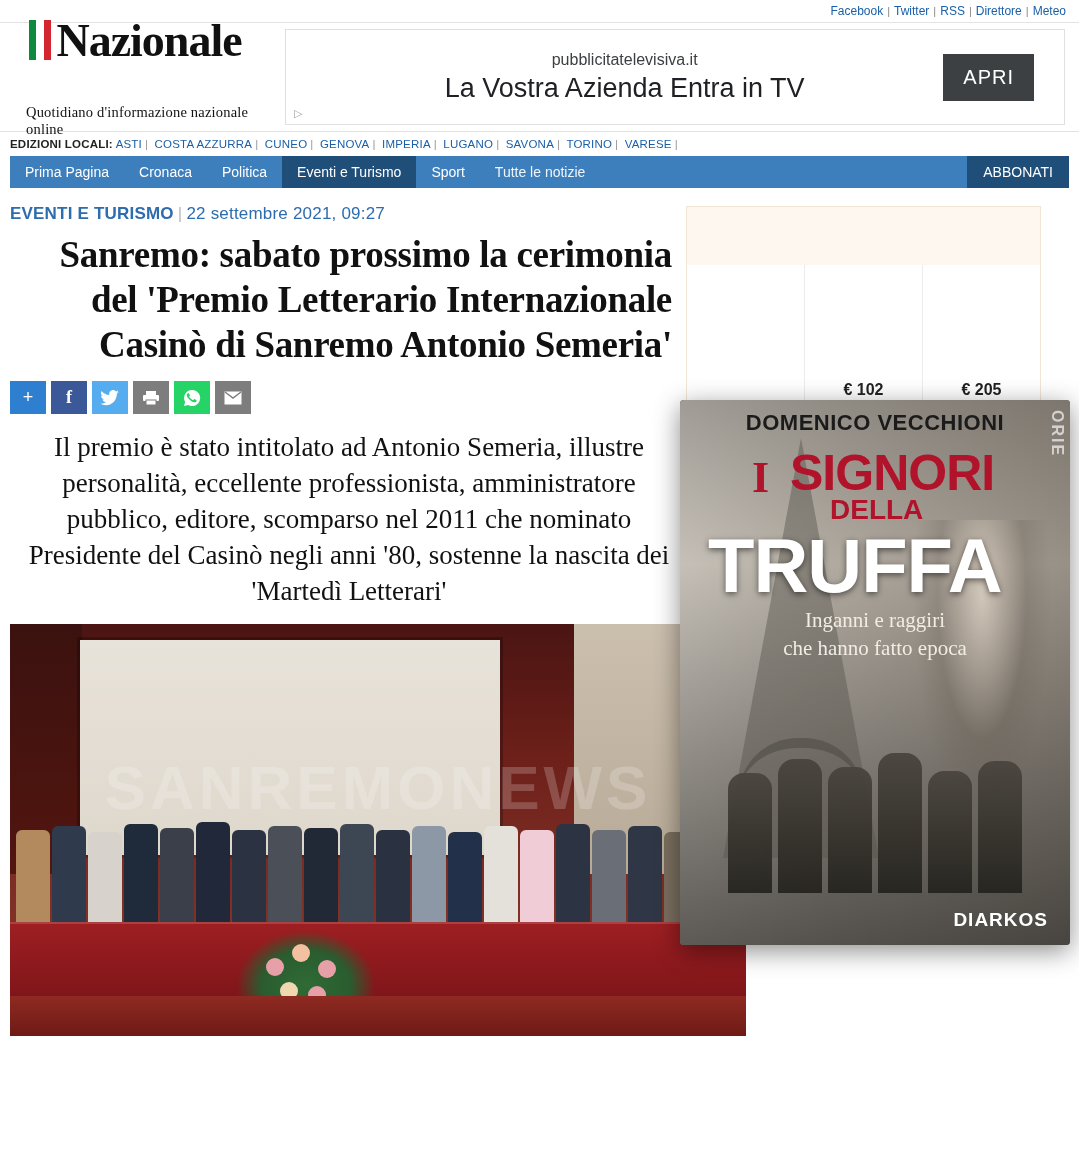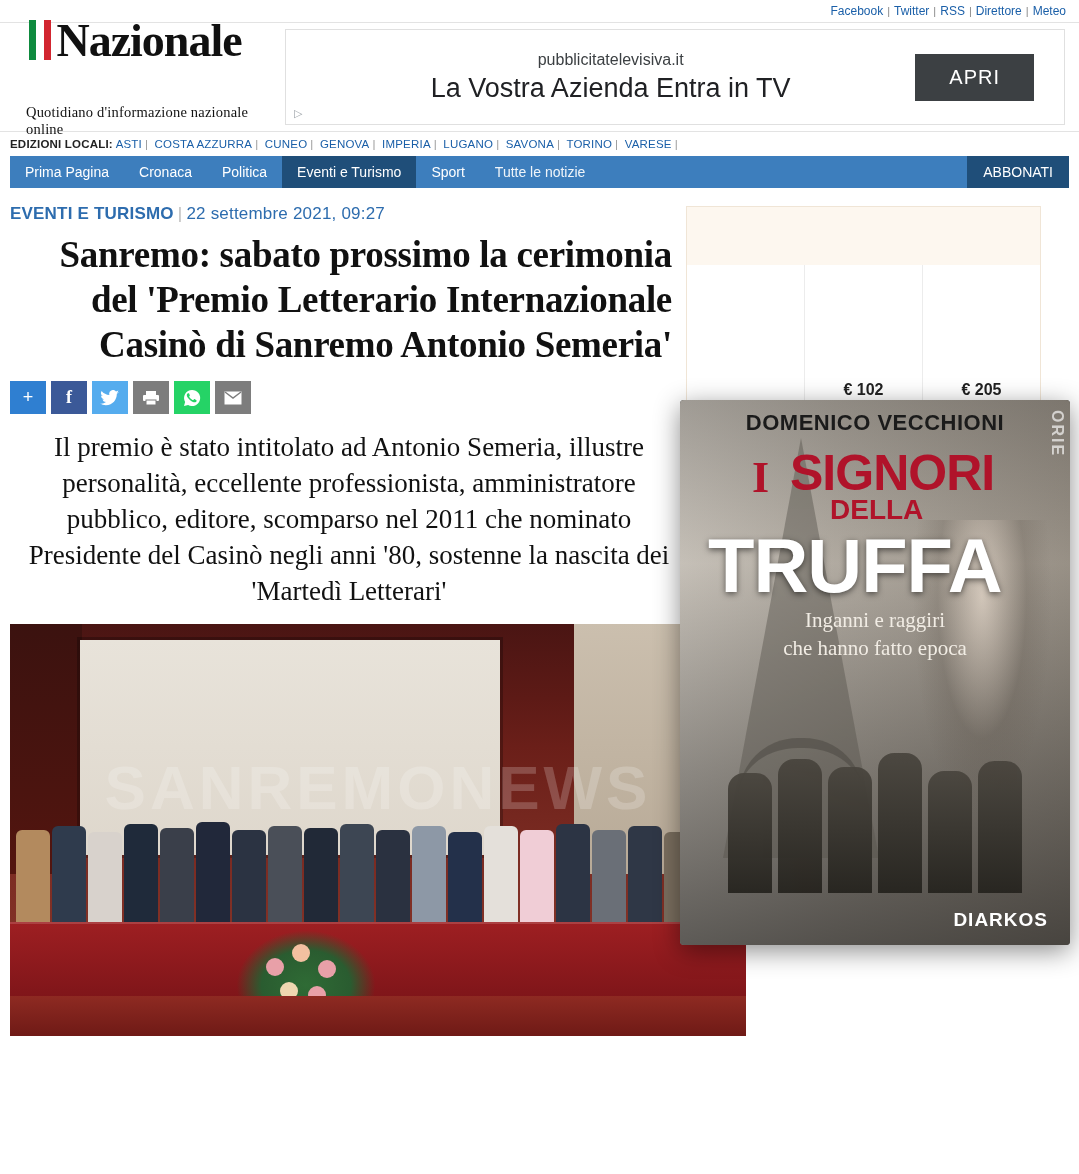--- a/index.html
+++ b/index.html
@@ -118,21 +118,21 @@
     color: #202124;
     font-family: "Liberation Sans", sans-serif;
   }
   .ad-btn {
     flex: 0 0 auto;
     margin-right: 30px;
     background: #3c4043;
     color: #ffffff;
     font-size: 20px;
     letter-spacing: 1px;
-    padding: 12px 34px;
+    padding: 12px 20px;
     border: none;
     cursor: pointer;
   }
 
   
   .editions {
     font-size: 11.5px;
     padding: 6px 0 6px 10px;
     color: #333;
     letter-spacing: 0.2px;

